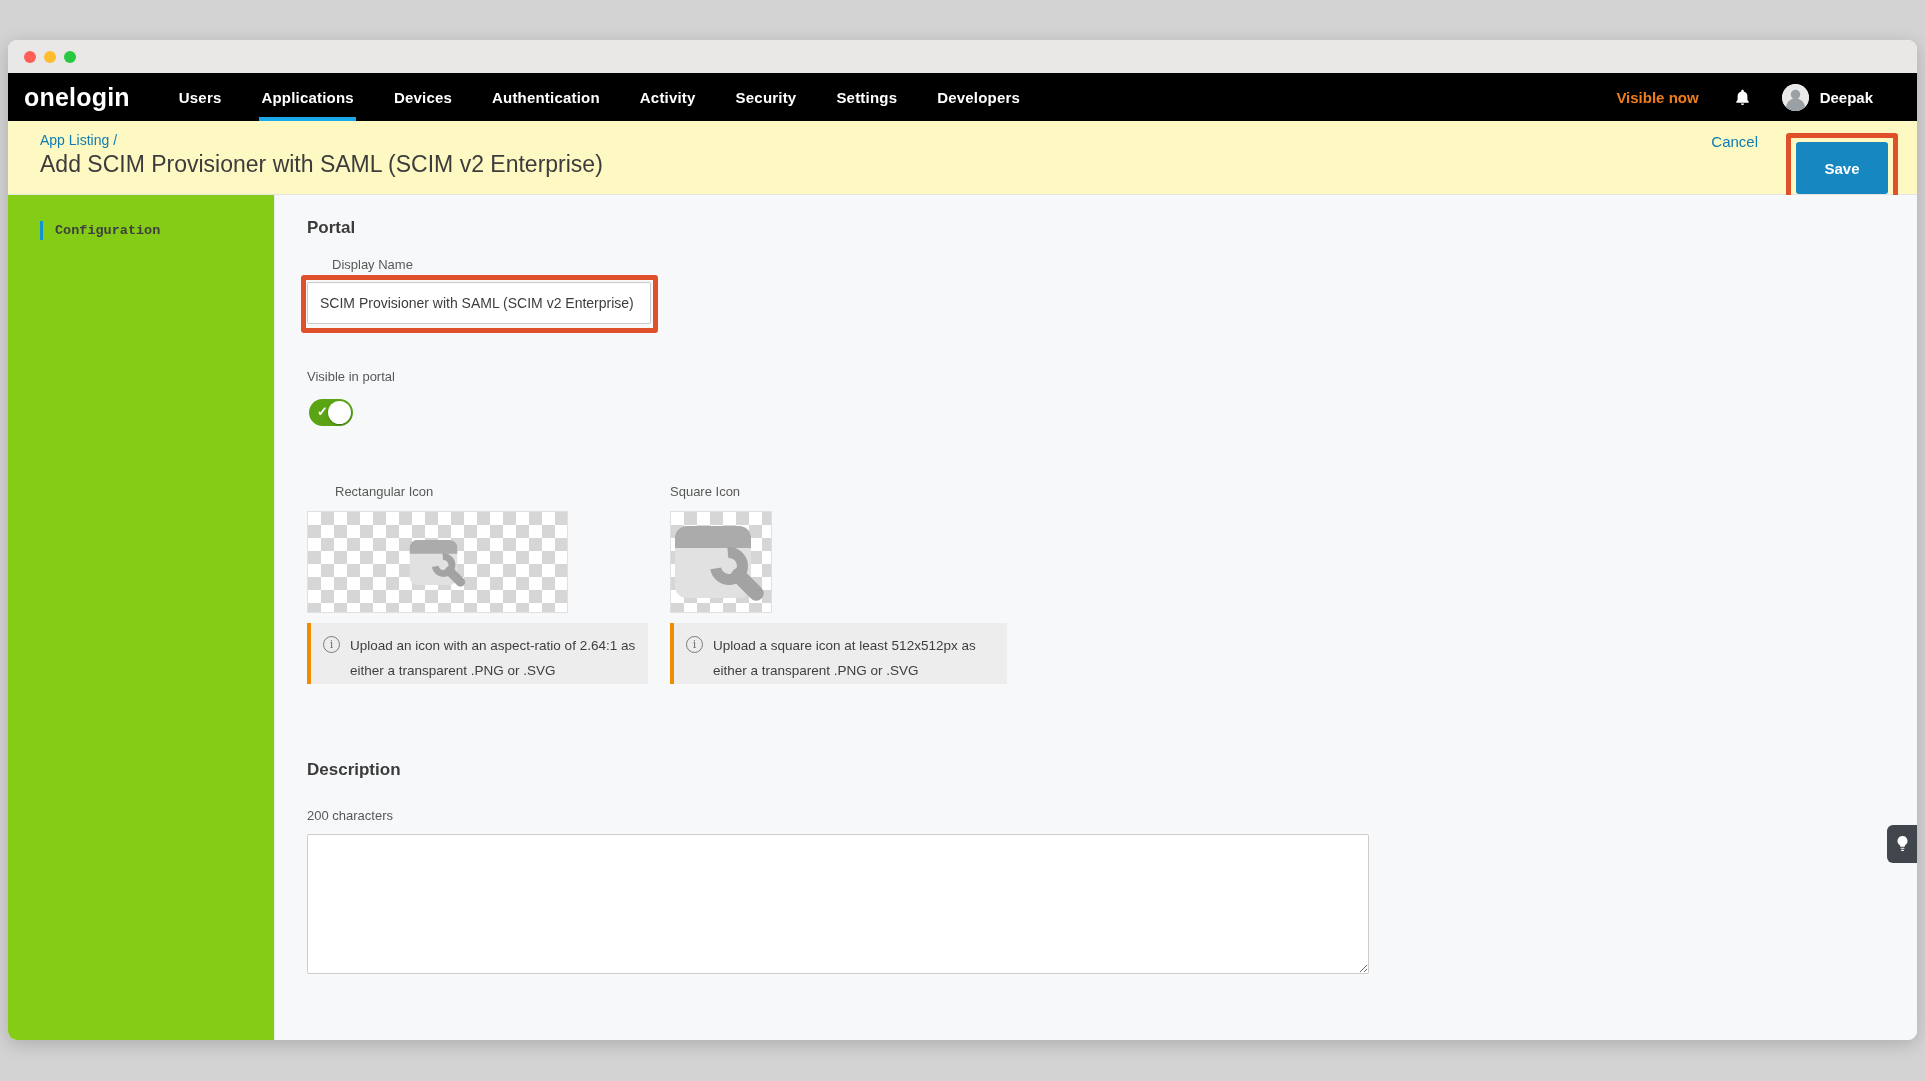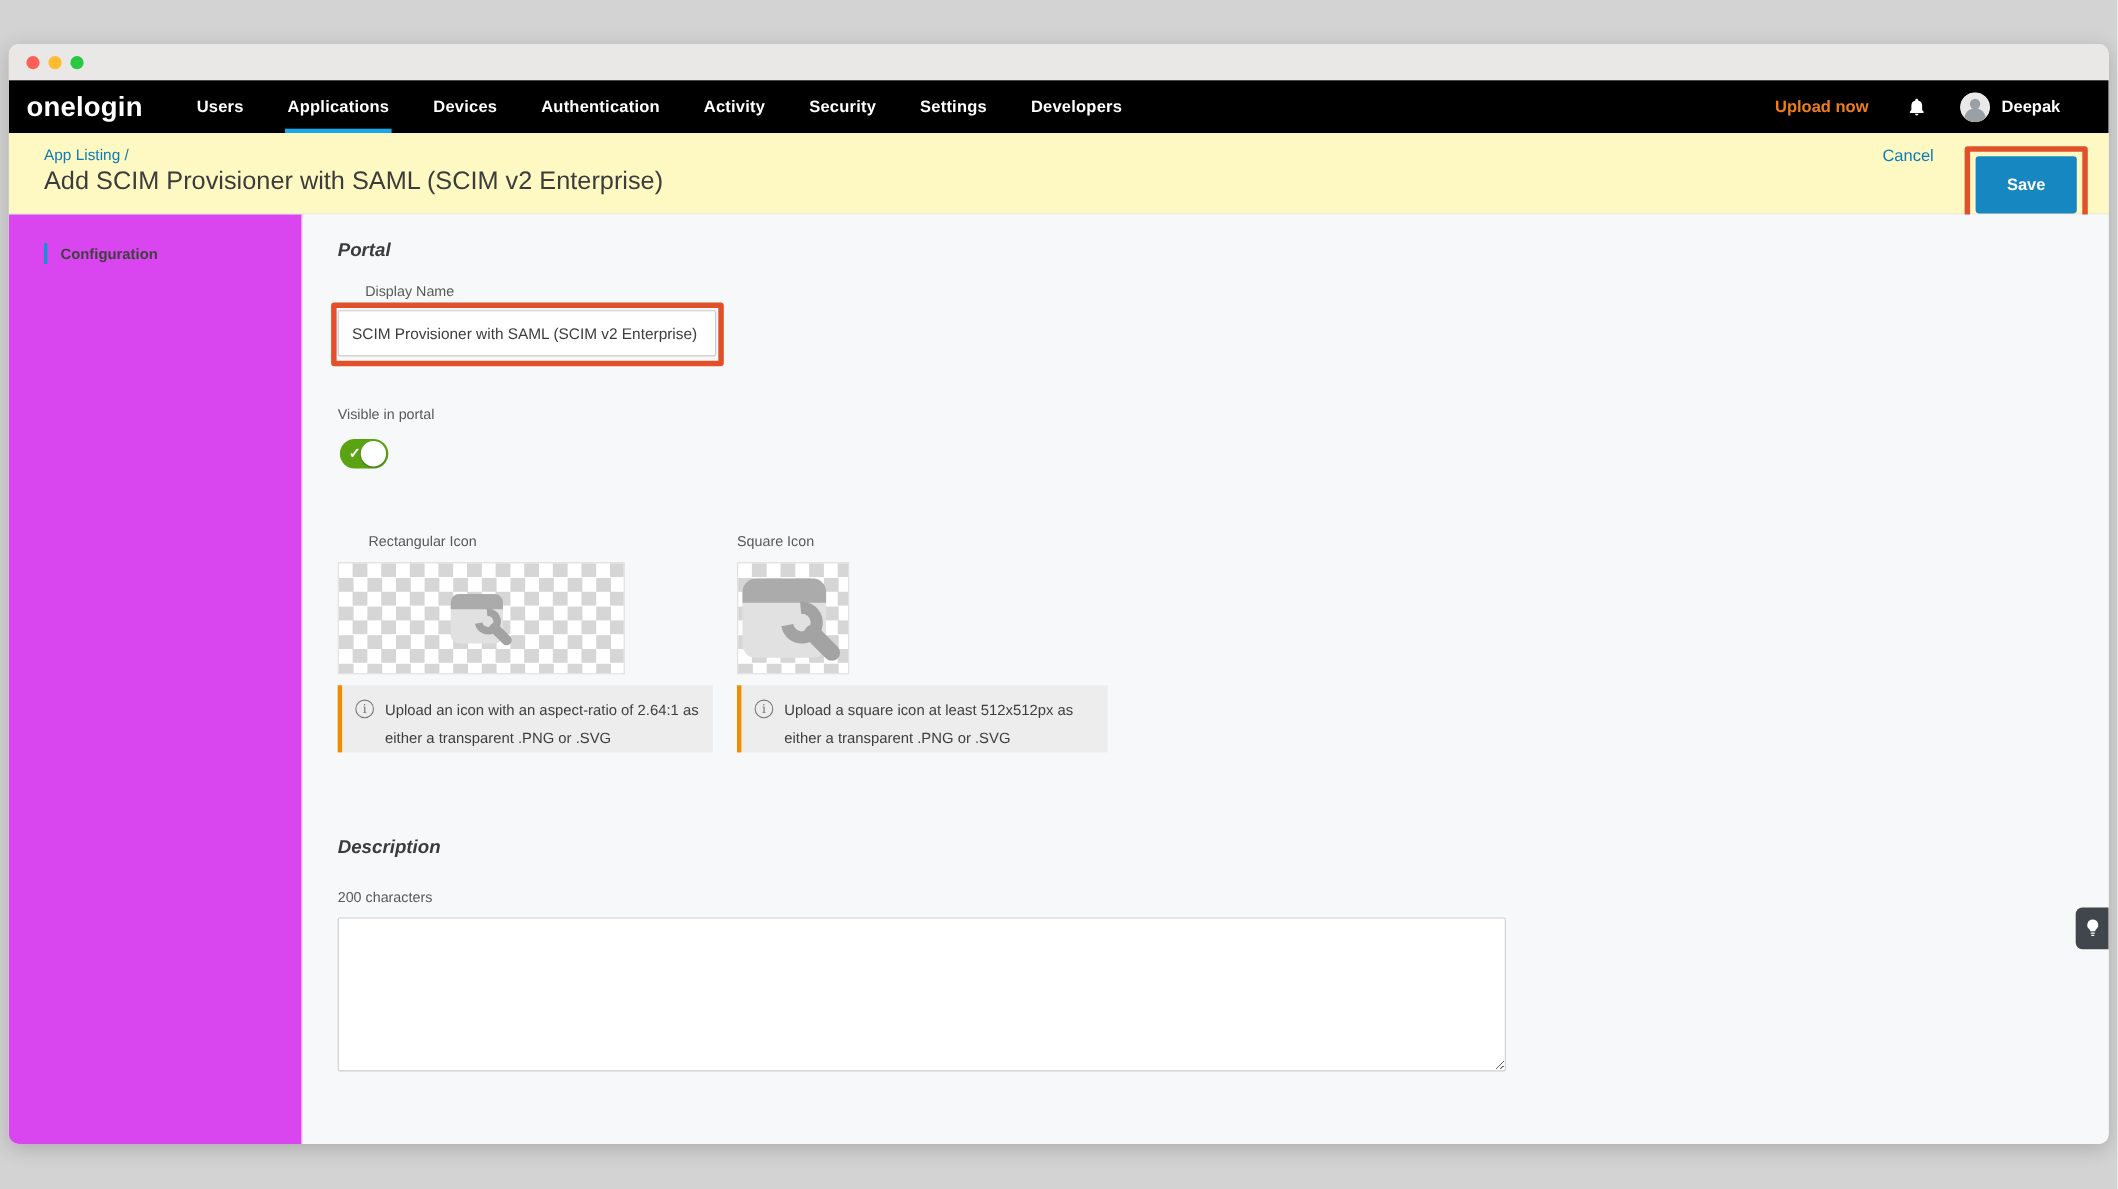--- a/index.html
+++ b/index.html
@@ -36,28 +36,28 @@
   .breadcrumb { position:absolute; left:32px; top:11px; font-size:14px; color:#0e7cb5; cursor:pointer; }
   .page-title { position:absolute; left:32px; top:30px; font-size:23px; font-weight:400; color:#3c3c3c; white-space:nowrap; }
   .header-actions { position:absolute; right:19px; top:12px; display:flex; align-items:flex-start; }
   .cancel-link { color:#0e7cb5; font-size:15px; font-weight:500; margin-right:28px; cursor:pointer; }
   .save-annotation { border:5px solid #e0512b; border-radius:3px; padding:4px 5px; }
   .save-btn { width:92px; height:52px; background:#1787c1; color:#fff; border:none; border-radius:3px;
               font-size:15px; font-weight:700; font-family:"Liberation Sans",sans-serif; cursor:pointer; }
 
   
   .body-row { position:absolute; left:0; top:155px; width:100%; height:845px; display:flex; }
-  .sidebar { width:267px; height:100%; background:#d946ef; border-right:1px solid #e6e7e9; flex:none; }
+  .sidebar { width:267px; height:100%; background:#84cc16; border-right:1px solid #e6e7e9; flex:none;font-family:Liberation Mono, monospace; }
   .sidebar-item { display:flex; align-items:center; margin-top:23px; height:24px; cursor:pointer; }
   .sidebar-accent { width:3px; height:19px; background:#0f93d2; margin-left:32px; }
   .sidebar-label { margin-left:12px; font-size:13.5px; font-weight:700; color:#3f3f3f; }
 
   .content { position:relative; flex:1; background:#f7f8f9; }
 
-  .section-heading { position:absolute; left:32px; font-size:17px; font-weight:700; color:#3b3b3b;font-style:italic; }
+  .section-heading { position:absolute; left:32px; font-size:17px; font-weight:700; color:#3b3b3b; }
   .field-label { position:absolute; left:32px; font-size:13px; color:#585858; }
 
   .display-name-input { position:absolute; left:32px; top:87px; width:344px; height:42px; background:#fff;
         border:1px solid #c9c9c9; border-radius:2px; padding:0 12px; font-size:14px; color:#3d3d3d;
         font-family:"Liberation Sans",sans-serif; }
   .input-annotation { position:absolute; left:26px; top:80px; width:357px; height:58px;
         border:5px solid #e0512b; border-radius:3px; pointer-events:none; }
 
   .toggle { position:absolute; left:34px; top:204px; width:44px; height:27px; background:#5aa414;
             border-radius:14px; cursor:pointer; }
@@ -105,21 +105,21 @@
       <div class="nav-item">Users</div>
       <div class="nav-item active">Applications</div>
       <div class="nav-item">Devices</div>
       <div class="nav-item">Authentication</div>
       <div class="nav-item">Activity</div>
       <div class="nav-item">Security</div>
       <div class="nav-item">Settings</div>
       <div class="nav-item">Developers</div>
     </div>
     <div class="nav-right">
-      <div class="upgrade">Upload now</div>
+      <div class="upgrade">Visible now</div>
       <div class="bell">
         <svg width="19" height="19" viewBox="0 0 24 24" fill="#fff">
             <path d="M12 2.2c-.9 0-1.6.7-1.6 1.6v.5A6.2 6.2 0 0 0 5.8 10.4v4.8l-1.7 2.1c-.4.5 0 1.2.6 1.2h14.6c.6 0 1-.7.6-1.2l-1.7-2.1v-4.8a6.2 6.2 0 0 0-4.6-6.1v-.5c0-.9-.7-1.6-1.6-1.6z"></path>
             <path d="M10 19.6a2 2 0 0 0 4 0z"></path>
           </svg>
       </div>
       <div class="avatar">
         <svg width="27" height="27" viewBox="0 0 32 32">
             <circle cx="16" cy="16" r="16" fill="#e9e9e9"></circle>
             <circle cx="16" cy="12.5" r="5.6" fill="#9aa0a4"></circle>

